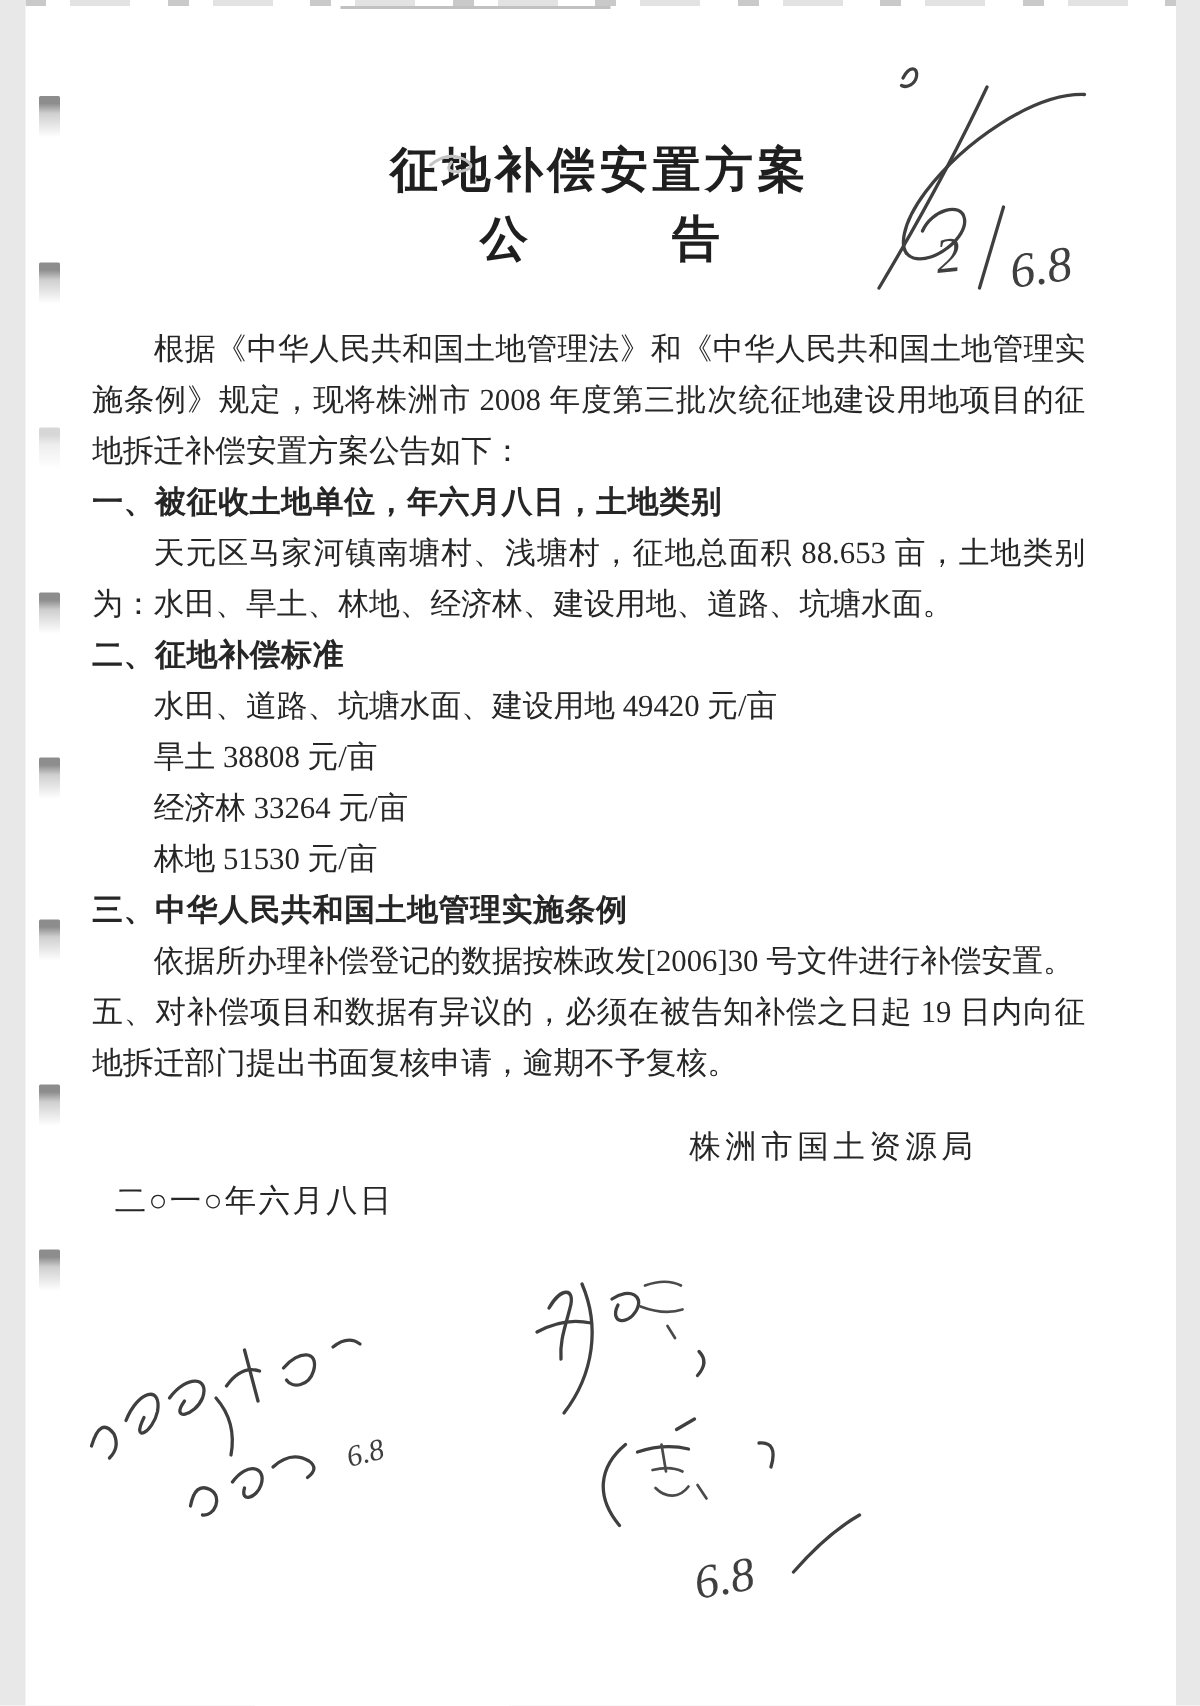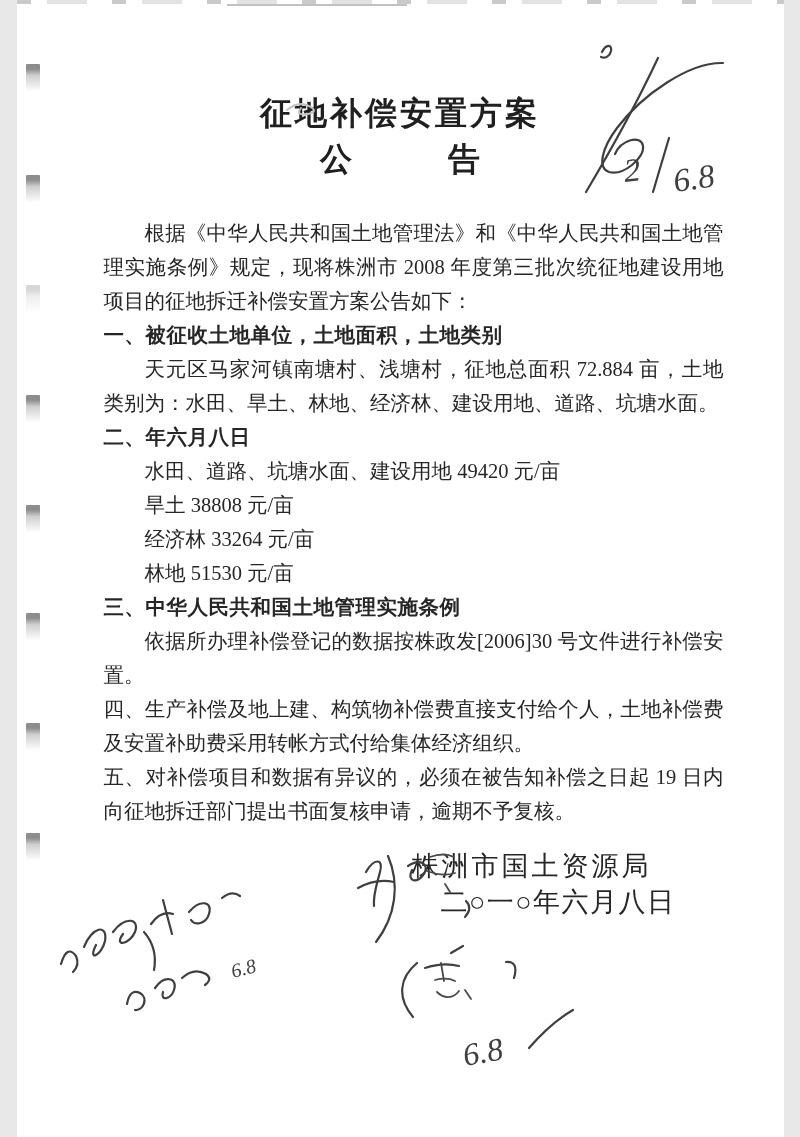--- a/index.html
+++ b/index.html
@@ -39,36 +39,36 @@
   .title-main {
     margin: 0; font-size: 32px; font-weight: 700; letter-spacing: 3px;
     line-height: 42px; color: #1f1f1f;
   }
   .title-sub {
     margin: 4px 0 0 0; font-size: 32px; font-weight: 700;
     line-height: 42px; white-space: pre; color: #1f1f1f; font-family: Liberation Serif, serif;
   }
 
   .body-text {
-    margin: 36px 60px 0 87px;
+    margin: 36px 60px 0 45px;
     font-size: 20.5px;
     line-height: 34px;
     text-align: justify;
   }
   .body-text p { margin: 0; }
   .para-indent { text-indent: 2em; }
   .section-heading {
     font-weight: 700;
     font-family: "Liberation Sans", sans-serif;
     letter-spacing: .5px;
   }
 
-  .sign-block { margin: 20px 60px 0 60px; font-size: 27px; line-height: 36px; }
+  .sign-block { margin: 20px 60px 0 60px; font-size: 21px; line-height: 36px; }
   .sign-org  { text-align: right; padding-right: 72px; letter-spacing: 3px; }
-  .sign-date { text-align: right; padding-right: 48px; letter-spacing: 1.5px; }
+  .sign-date { padding-right: 48px; letter-spacing: 1.5px; }
 
   .hw-overlay {
     position: absolute; top: 0; left: 0; width: 800px; height: 1137px;
     pointer-events: none;
   }
   .hw-stroke { fill: none; stroke: #3f3f3f; stroke-width: 2.2; stroke-linecap: round; stroke-linejoin: round; }
   .hw-stroke-thin { fill: none; stroke: #4a4a4a; stroke-width: 1.8; stroke-linecap: round; stroke-linejoin: round; }
   .hw-faint { fill: none; stroke: #c4c4c4; stroke-width: 2; stroke-linecap: round; }
   .hw-num { font-family: "Liberation Serif", serif; font-style: italic; fill: #3f3f3f; }
 </style>
@@ -89,30 +89,29 @@
   <div class="binder-mark" style="top:723px"></div>
   <div class="binder-mark" style="top:833px"></div>
 
   <div class="title-block">
     <h1 class="title-main">征地补偿安置方案</h1>
     <h1 class="title-sub">公　　　告</h1>
   </div>
 
   <div class="body-text">
     <p class="para-indent">根据《中华人民共和国土地管理法》和《中华人民共和国土地管理实施条例》规定，现将株洲市 2008 年度第三批次统征地建设用地项目的征地拆迁补偿安置方案公告如下：</p>
-    <p class="section-heading">一、被征收土地单位，土地面积，土地类别</p>
-    <p class="para-indent">天元区马家河镇南塘村、浅塘村，征地总面积 72.884 亩，土地类别为：水田、旱土、林地、经济林、建设用地、道路、坑塘水面。</p>
-    <p class="section-heading">二、年六月八日</p>
+    <p class="section-heading">一、被征收土地单位，年六月八日，土地类别</p>
+    <p class="para-indent">天元区马家河镇南塘村、浅塘村，征地总面积 88.653 亩，土地类别为：水田、旱土、林地、经济林、建设用地、道路、坑塘水面。</p>
+    <p class="section-heading">二、征地补偿标准</p>
     <p class="para-indent">水田、道路、坑塘水面、建设用地 49420 元/亩</p>
     <p class="para-indent">旱土 38808 元/亩</p>
     <p class="para-indent">经济林 33264 元/亩</p>
     <p class="para-indent">林地 51530 元/亩</p>
     <p class="section-heading">三、中华人民共和国土地管理实施条例</p>
     <p class="para-indent">依据所办理补偿登记的数据按株政发[2006]30 号文件进行补偿安置。</p>
-    <p>四、生产补偿及地上建、构筑物补偿费直接支付给个人，土地补偿费及安置补助费采用转帐方式付给集体经济组织。</p>
     <p>五、对补偿项目和数据有异议的，必须在被告知补偿之日起 19 日内向征地拆迁部门提出书面复核申请，逾期不予复核。</p>
   </div>
 
   <div class="sign-block">
     <div class="sign-org">株洲市国土资源局</div>
     <div class="sign-date">二○一○年六月八日</div>
   </div>
 
   <svg class="hw-overlay" viewBox="0 0 800 1137">
 

